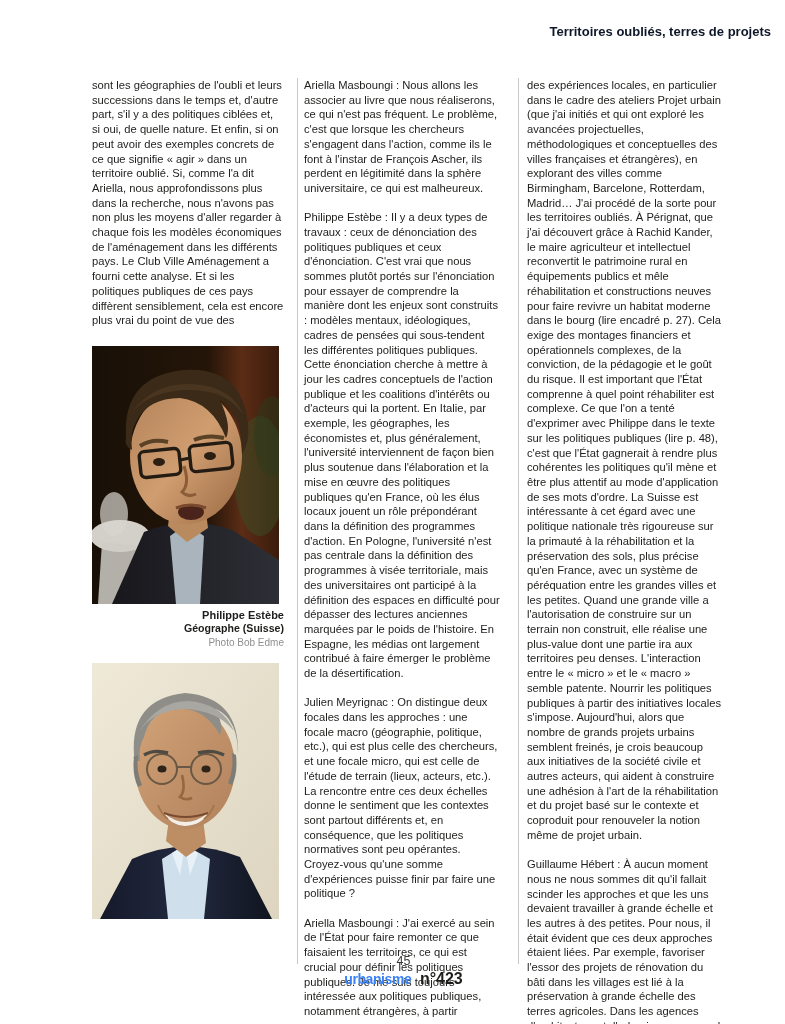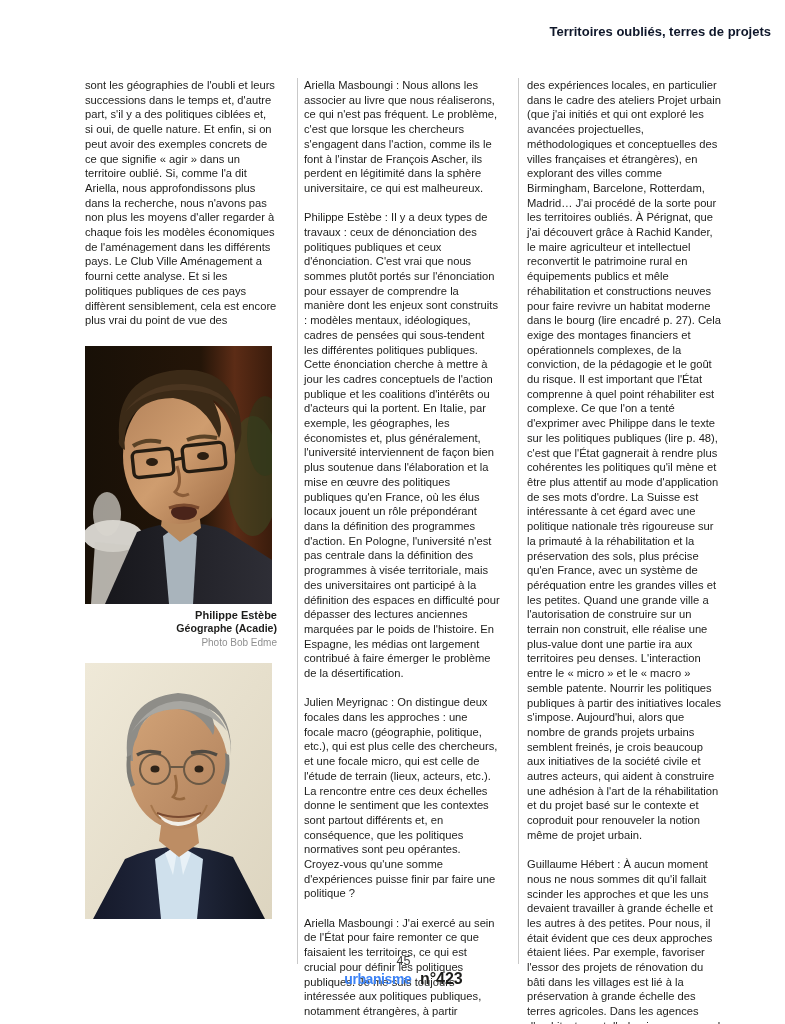--- a/index.html
+++ b/index.html
@@ -20,21 +20,21 @@
   .vrule.r2{left:518px;}
   .col{
     position:absolute;top:78px;
     font-size:11.2px;line-height:14.7px;color:#1d1d1b;
     text-align:left;
   }
   .col p{margin:0 0 14.6px 0;}
   .col p:last-child{margin-bottom:0;}
   .col span.b{font-weight:400;}
   .col span.i{}
-  .col1{left:85px;width:192px;}
+  .col1{left:92px;width:192px;}
   .col2{left:304px;width:196px;}
   .col3{left:527px;width:196px;}
   figure{margin:0;padding:0;}
   .photo{
     width:187px;height:258px;display:block;background:#111;
   }
   .photo.p1{margin-top:18px;}
   .photo.p2{margin-top:14px;height:256px;}
   .caption{
     text-align:right;margin-top:5px;line-height:13px;
@@ -102,21 +102,21 @@
       <path d="M102 94 Q116 88 132 92" stroke="#5a4226" stroke-width="4" fill="none"></path>
       <ellipse cx="67" cy="116" rx="6" ry="4" fill="#2c1f12"></ellipse>
       <ellipse cx="118" cy="110" rx="6" ry="4" fill="#2c1f12"></ellipse>
       <path d="M92 120 Q98 138 90 146 Q96 152 104 148" stroke="#8a5c38" stroke-width="3" fill="none"></path>
       <ellipse cx="99" cy="166" rx="13" ry="8" fill="#4a241a"></ellipse>
       <path d="M84 162 Q99 156 114 162" stroke="#7a4a2e" stroke-width="3" fill="none"></path>
     </svg>
   </figure>
   <div class="caption">
     <span class="cap-name">Philippe Estèbe</span>
-    <span class="cap-role">Géographe (Acadie)</span>
+    <span class="cap-role">Géographe (Suisse)</span>
     <span class="cap-credit">Photo Bob Edme</span>
   </div>
 
   <figure>
     <svg class="photo p2" viewBox="0 0 187 256" xmlns="http://www.w3.org/2000/svg">
       <defs>
         <linearGradient id="bg2" x1="0" y1="0" x2="1" y2="1">
           <stop offset="0" stop-color="#efe9d8"></stop>
           <stop offset="1" stop-color="#ddd5c0"></stop>
         </linearGradient>

